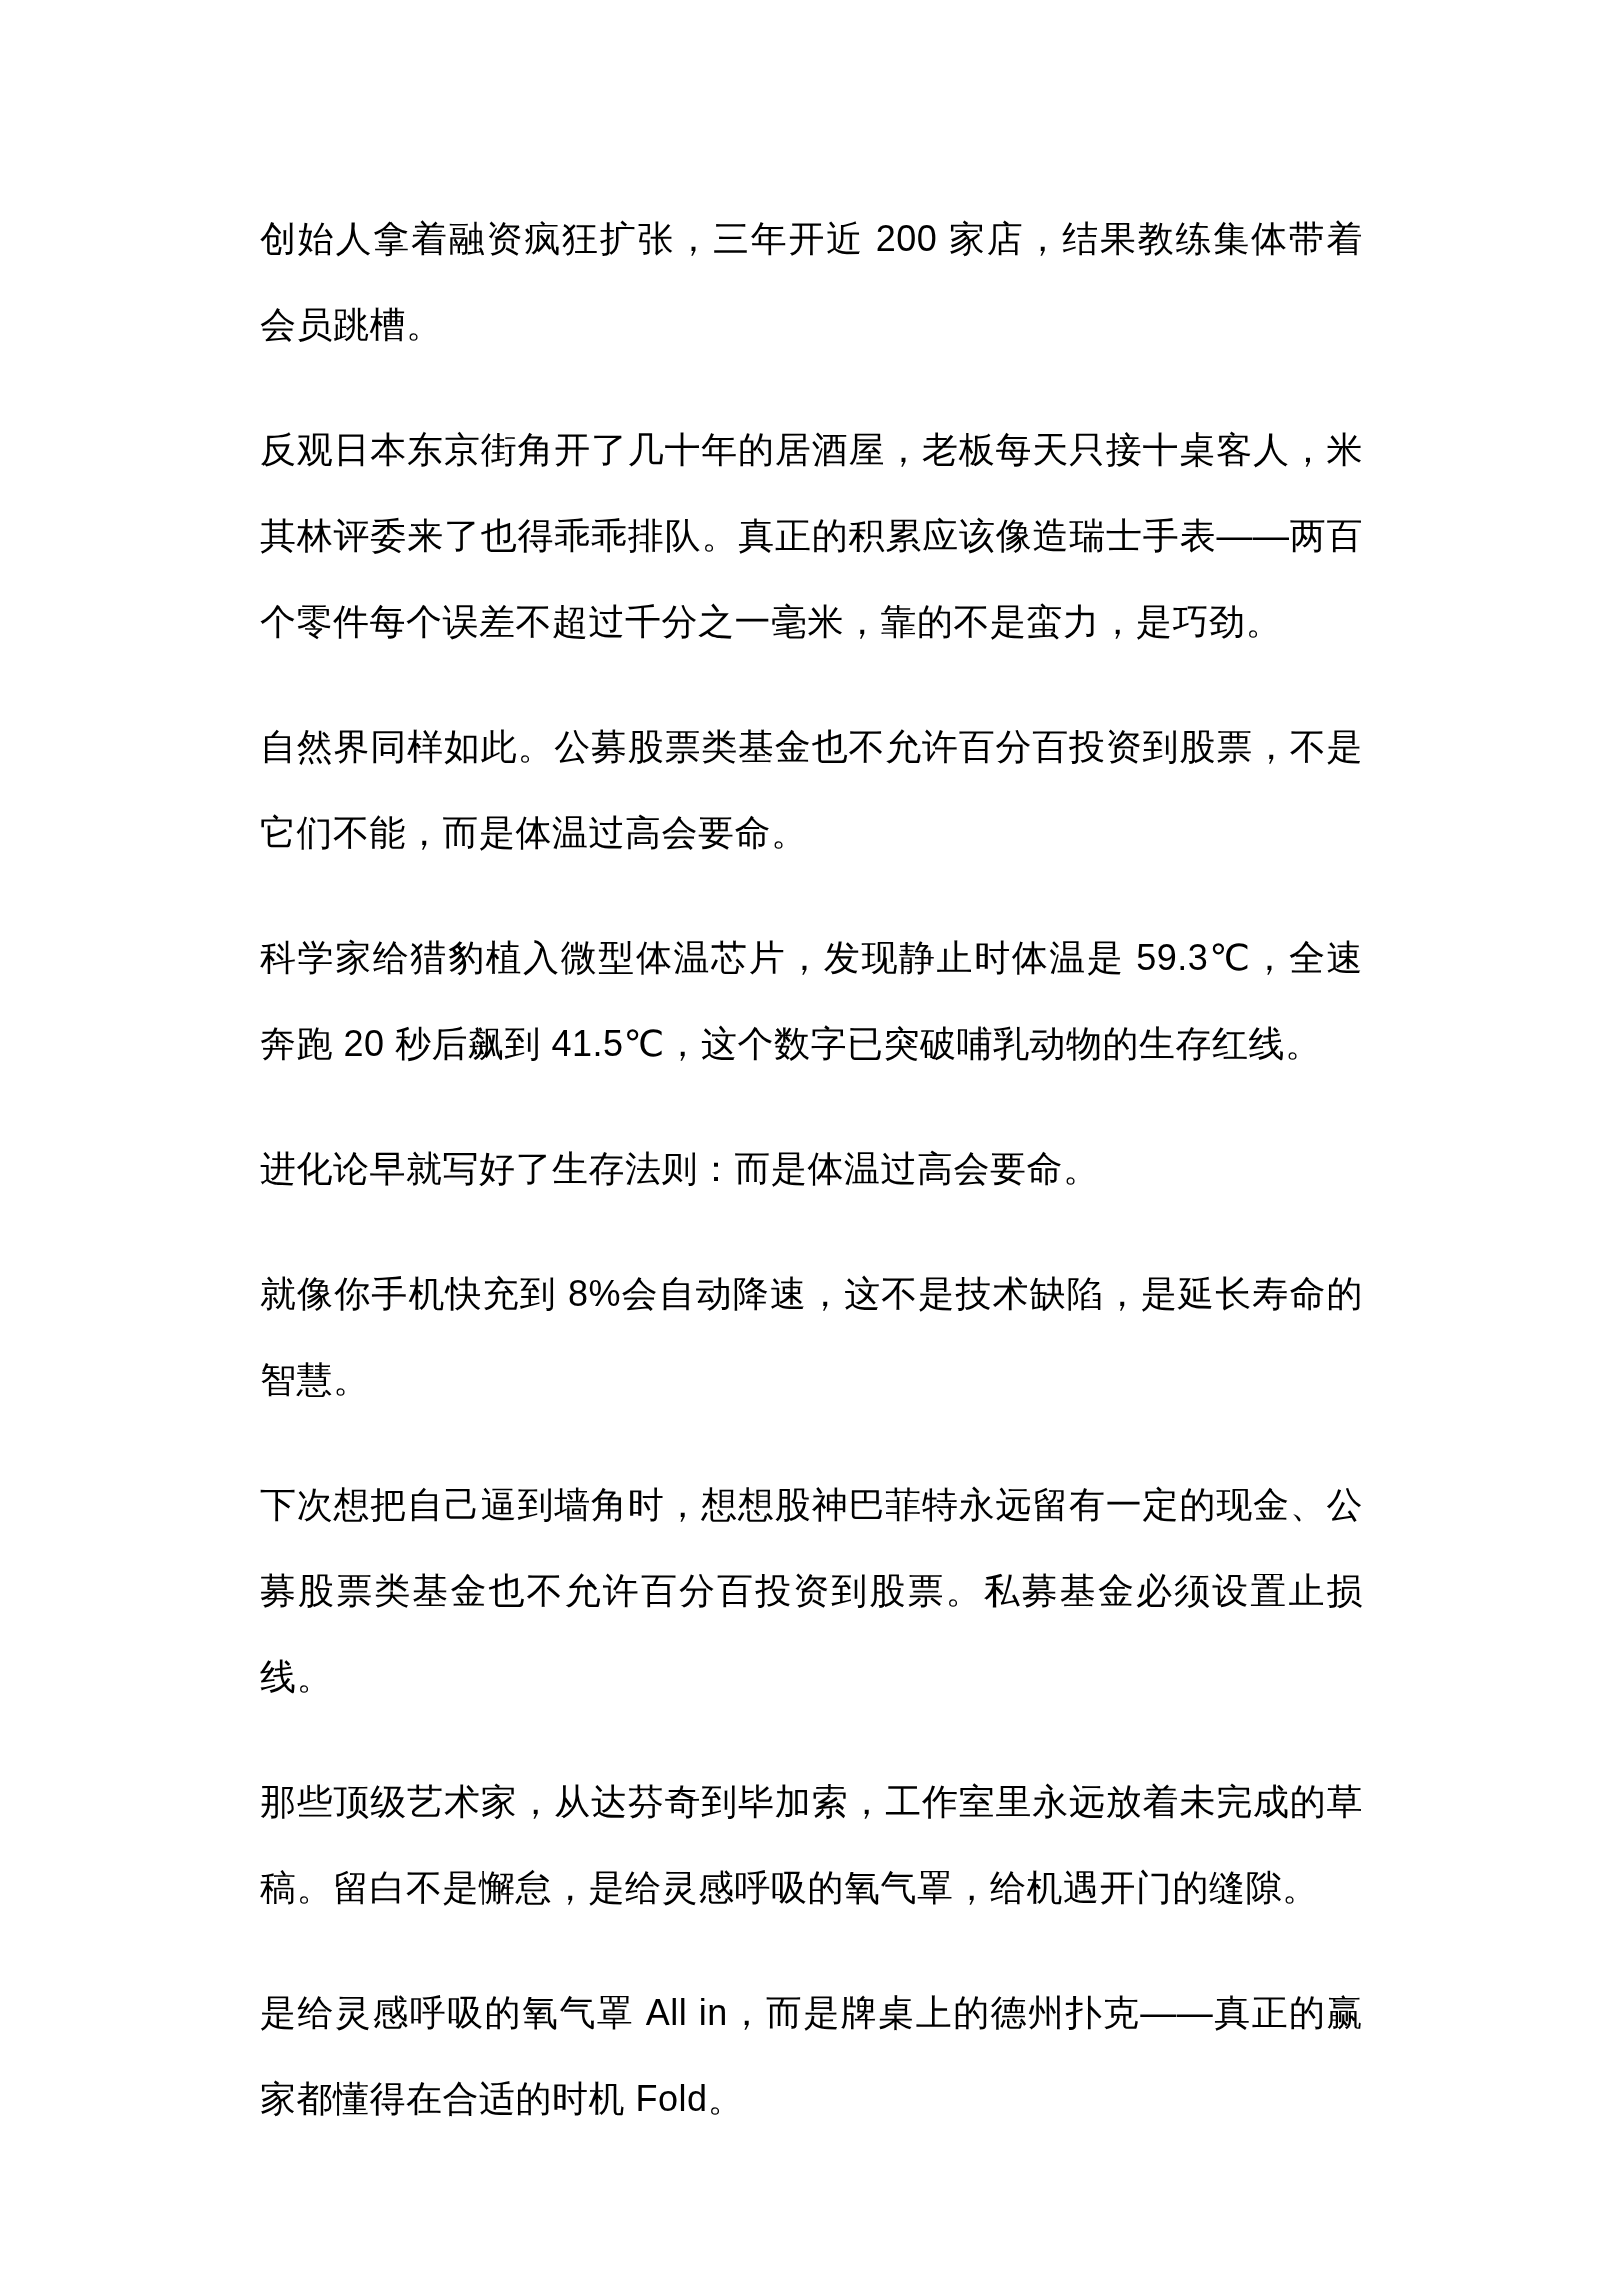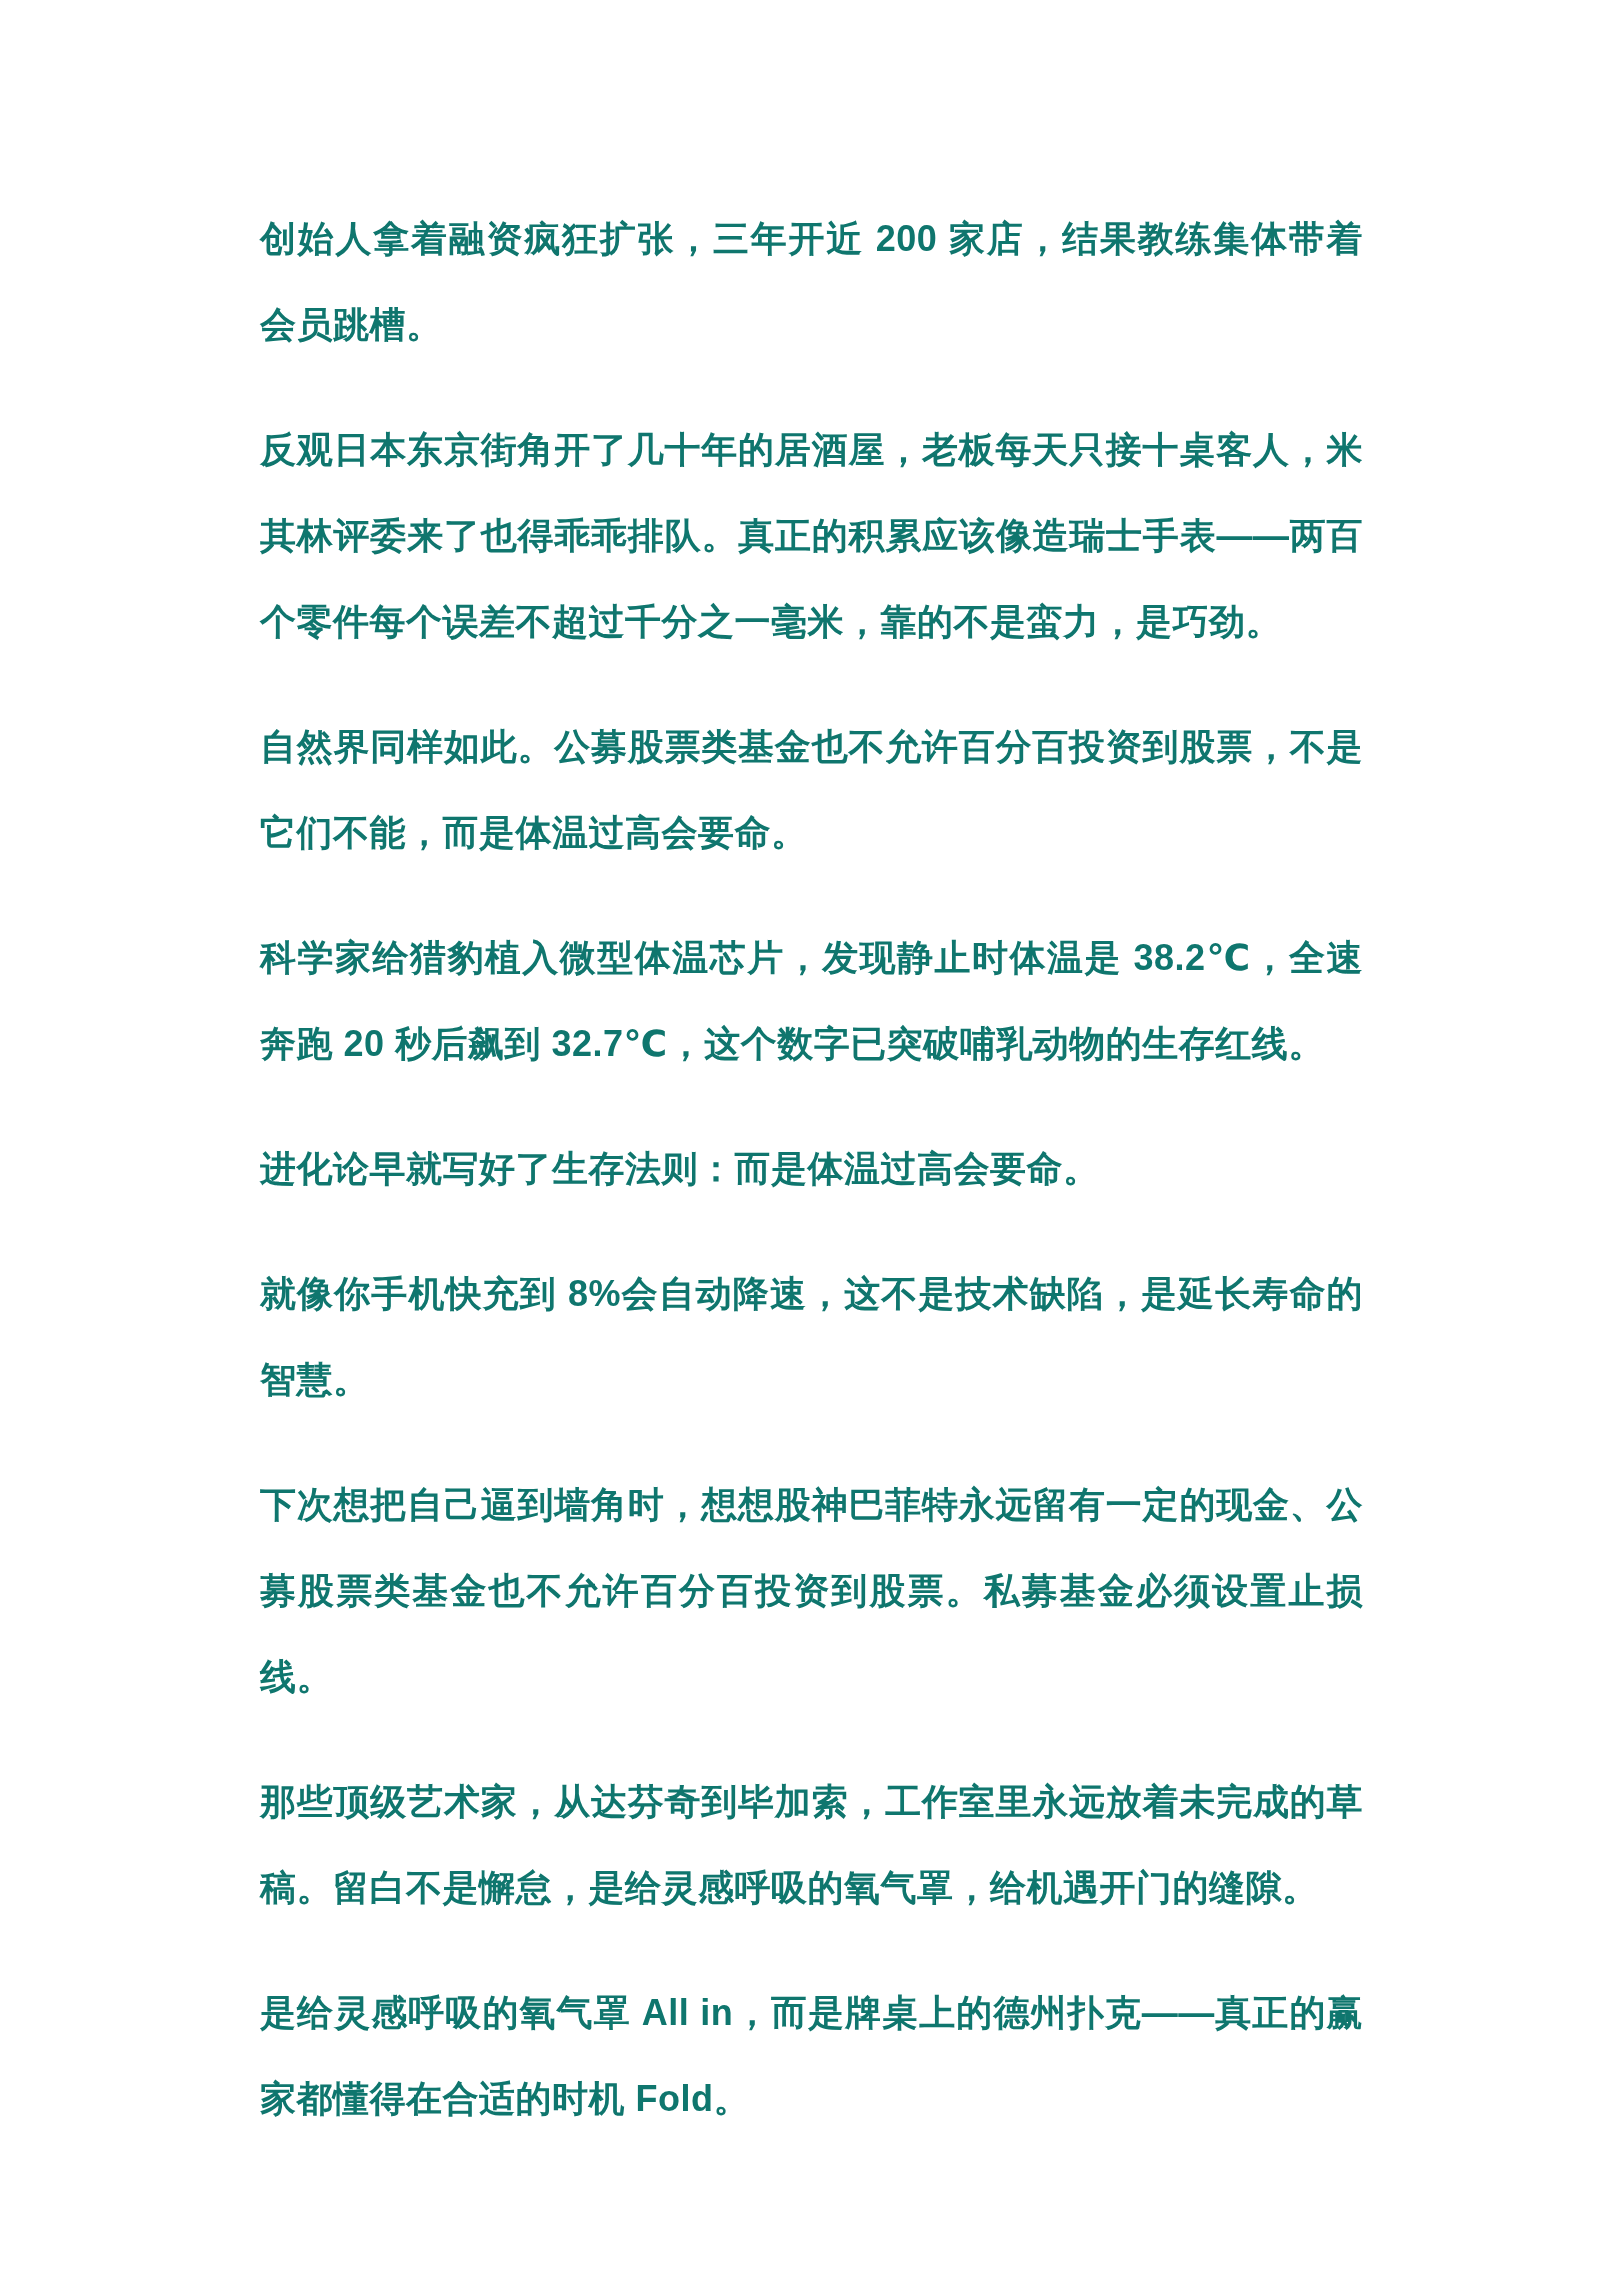--- a/index.html
+++ b/index.html
@@ -38,26 +38,26 @@
     word-break: break-word;
   }
   .para:last-child {
     margin-bottom: 0;
   }
 </style>
 </head>
 <body>
 
 <div class="page">
-  <div class="doc-body" style="color: #0f766e; font-weight: bold;">
+  <div class="doc-body" style="color: #000000;">
 
   <p class="para">创始人拿着融资疯狂扩张，三年开近 200 家店，结果教练集体带着会员跳槽。</p>
       <p class="para">反观日本东京街角开了几十年的居酒屋，老板每天只接十桌客人，米其林评委来了也得乖乖排队。真正的积累应该像造瑞士手表——两百个零件每个误差不超过千分之一毫米，靠的不是蛮力，是巧劲。</p>
       <p class="para">自然界同样如此。公募股票类基金也不允许百分百投资到股票，不是它们不能，而是体温过高会要命。</p>
-      <p class="para">科学家给猎豹植入微型体温芯片，发现静止时体温是 38.2℃，全速奔跑 20 秒后飙到 32.7℃，这个数字已突破哺乳动物的生存红线。</p>
+      <p class="para">科学家给猎豹植入微型体温芯片，发现静止时体温是 59.3℃，全速奔跑 20 秒后飙到 41.5℃，这个数字已突破哺乳动物的生存红线。</p>
       <p class="para">进化论早就写好了生存法则：而是体温过高会要命。</p>
       <p class="para">就像你手机快充到 8%会自动降速，这不是技术缺陷，是延长寿命的智慧。</p>
       <p class="para">下次想把自己逼到墙角时，想想股神巴菲特永远留有一定的现金、公募股票类基金也不允许百分百投资到股票。私募基金必须设置止损线。</p>
       <p class="para">那些顶级艺术家，从达芬奇到毕加索，工作室里永远放着未完成的草稿。留白不是懈怠，是给灵感呼吸的氧气罩，给机遇开门的缝隙。</p>
       <p class="para">是给灵感呼吸的氧气罩 All in，而是牌桌上的德州扑克——真正的赢家都懂得在合适的时机 Fold。</p>
     </div>
 </div>
 
 
 </body></html>

